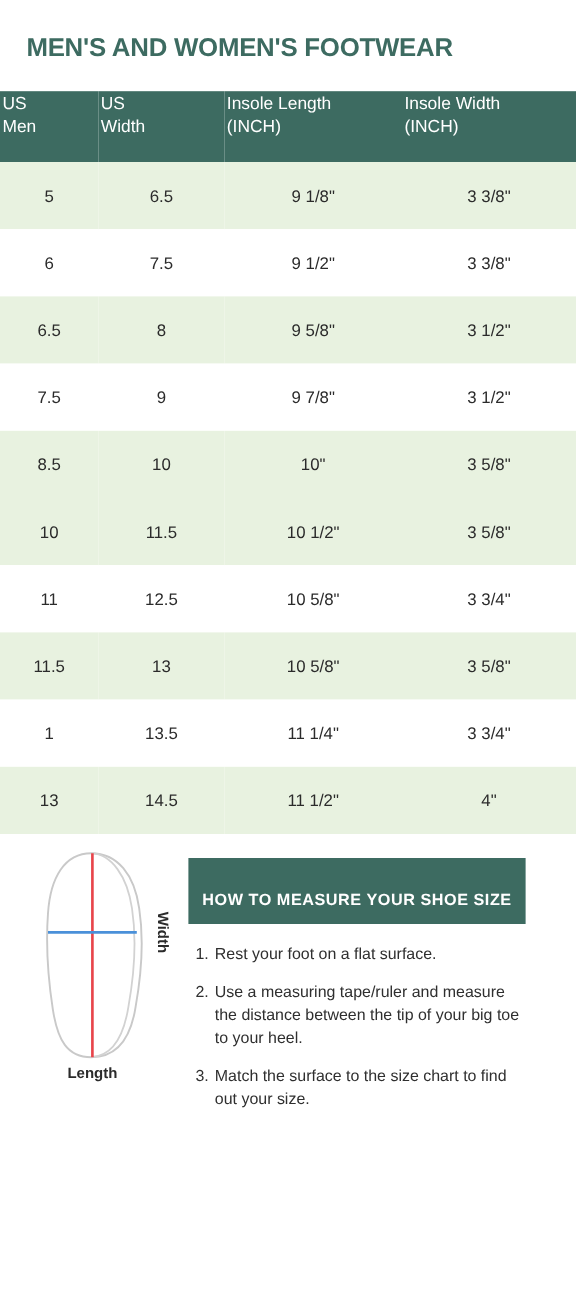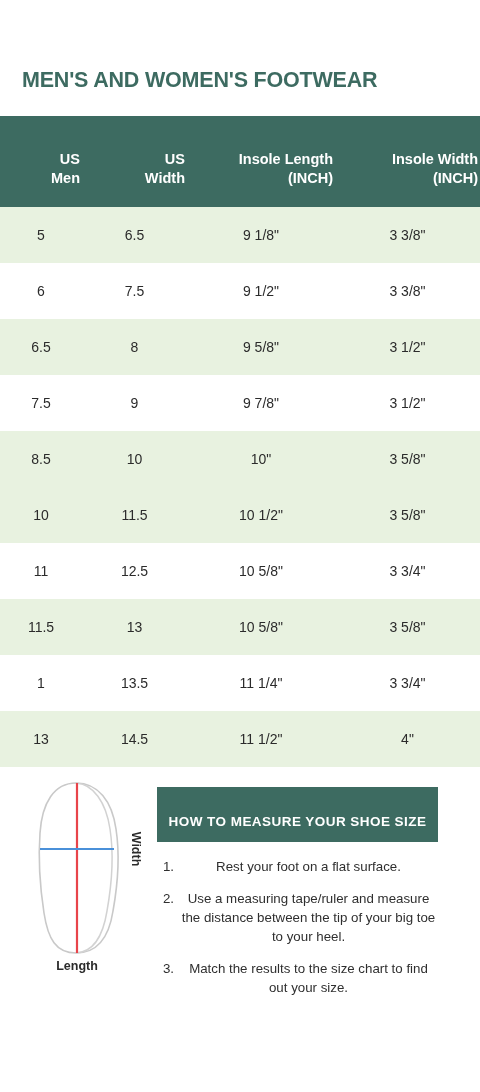--- a/index.html
+++ b/index.html
@@ -11,21 +11,20 @@
     background: #ffffff;
     font-family: "Liberation Sans", sans-serif;
     overflow: hidden;
   }
 
   .page {
     position: relative;
     width: 480px;
     height: 824px;
     background: #ffffff;
-    margin-top: 40px;
   }
 
   
   .title-block {
     padding: 28px 0 0 22px;
   }
   .title-main {
     font-size: 21.5px;
     font-weight: 700;
     letter-spacing: -0.2px;
@@ -51,24 +50,24 @@
   }
   .size-table col.c1 { width: 82px; }
   .size-table col.c2 { width: 105px; }
   .size-table col.c3 { width: 148px; }
   .size-table col.c4 { width: 145px; }
 
   .size-table thead th {
     background: #3d6b61;
     color: #ffffff;
     font-size: 14.5px;
-    font-weight: 700;
+    font-weight: 400;
     line-height: 1.28;
-    text-align: right;
-    padding: 34px 2px 20px;
+    text-align: left;
+    padding: 2px 2px 20px;
     vertical-align: middle;
   }
 
   .size-table tbody td {
     font-size: 14px;
     font-weight: 400;
     color: #2b2b2b;
     text-align: center;
     height: 56px;
     vertical-align: middle;
@@ -128,21 +127,20 @@
   }
   .step:last-child { margin-bottom: 0; }
   .step-num {
     flex: 0 0 auto;
     width: 17px;
     text-align: right;
     margin-right: 5px;
   }
   .step-text {
     flex: 1 1 auto;
-    text-align: center;
   }
 </style>
 </head>
 <body>
 
 <div class="page">
 
   <div class="title-block">
     <div class="title-main">MEN'S AND WOMEN'S FOOTWEAR</div>
   </div>
@@ -263,19 +261,19 @@
           <div class="step">
             <span class="step-num">1.</span>
             <span class="step-text">Rest your foot on a flat surface.</span>
           </div>
           <div class="step">
             <span class="step-num">2.</span>
             <span class="step-text">Use a measuring tape/ruler and measure the distance between the tip of your big toe to your heel.</span>
           </div>
           <div class="step">
             <span class="step-num">3.</span>
-            <span class="step-text">Match the results to the size chart to find out your size.</span>
+            <span class="step-text">Match the surface to the size chart to find out your size.</span>
           </div>
         </div>
     </div>
 
   </div>
 </div>
 
 </body></html>

